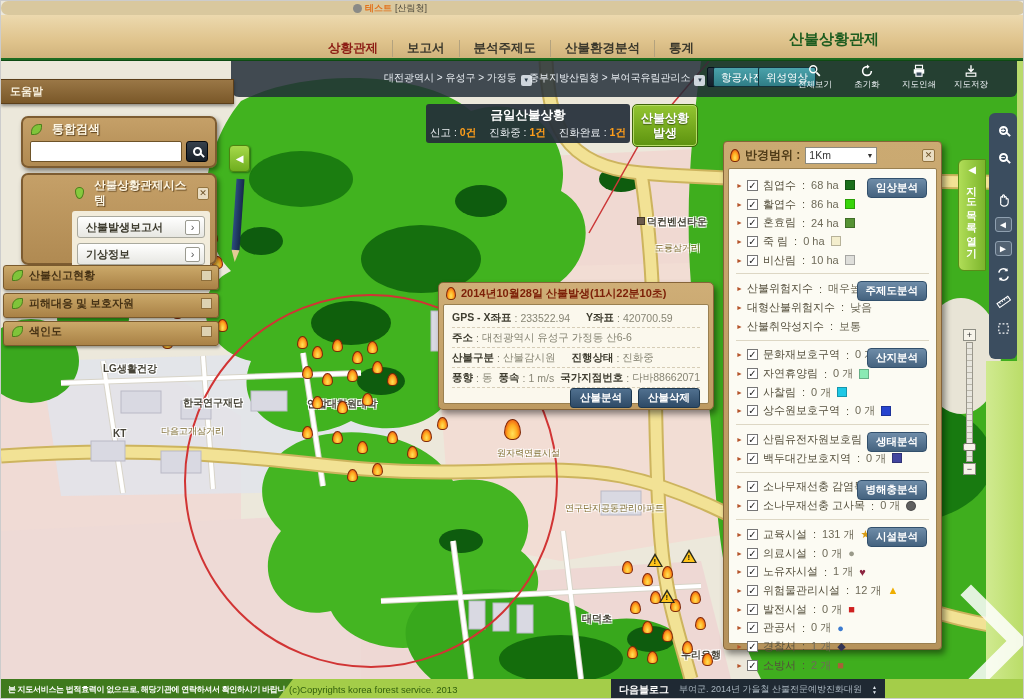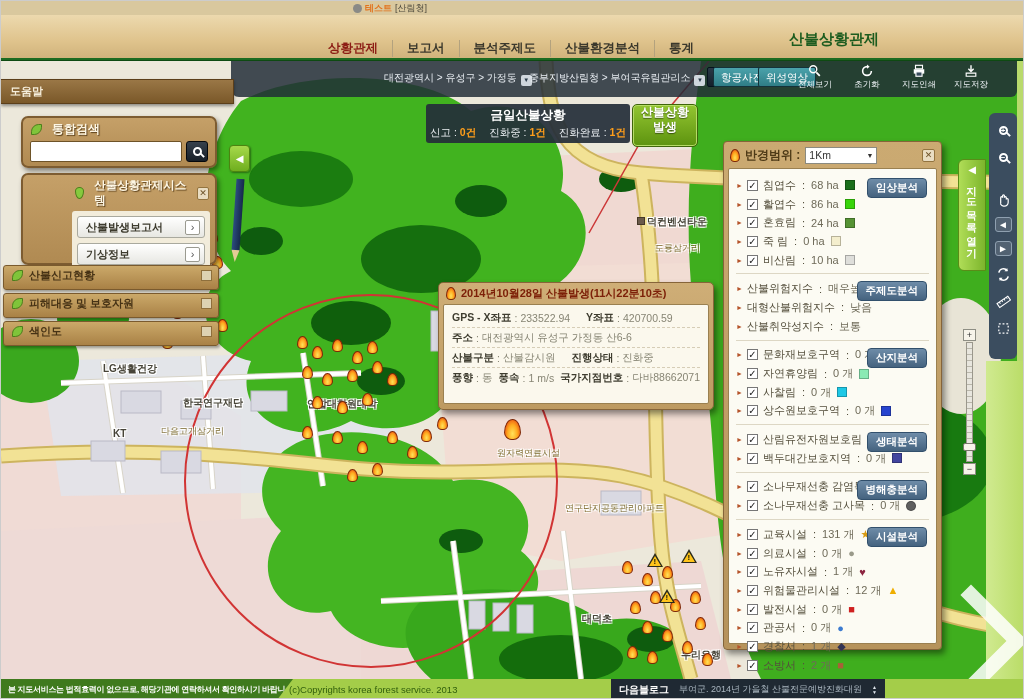--- a/index.html
+++ b/index.html
@@ -1,20 +1,20 @@
 <!DOCTYPE html>
 <html><head>
 <meta charset="utf-8">
 <style>
   * { margin:0; padding:0; box-sizing:border-box; }
   body { font-family:"Liberation Sans","DejaVu Sans",sans-serif; background:#777; }
   #stage { position:relative; width:1024px; height:699px; overflow:hidden; background:#ece8db; border:1px solid #ccc; }
 
   
-  #topstrip { position:absolute; left:0; top:0; width:1024px; height:14px; background:#d9c89e; }
+  #topstrip { position:absolute; left:0; top:0; width:1024px; height:14px; background:#d9c89e;border-radius:7px; }
   .userinfo { position:absolute; left:352px; top:1px; font-size:9px; display:flex; align-items:center; gap:3px; }
   .usericon { width:9px; height:9px; border-radius:50%; background:#8a8a86; display:inline-block; }
   .username { color:#e2731d; font-weight:bold; }
   .userorg { color:#4a463a; }
   #header { position:absolute; left:0; top:14px; width:1024px; height:44px;
     background:linear-gradient(180deg,#ecd9ae 0%,#dfc38c 60%,#cfb27b 100%); }
   #logo { position:absolute; left:283px; top:5px; display:flex; align-items:flex-start; gap:5px; }
   .mountains { position:relative; width:44px; height:30px; }
   .mountains i { position:absolute; bottom:3px; width:0; height:0; }
   .m1 { left:0;  border-left:8px solid transparent; border-right:8px solid transparent; border-bottom:18px solid #3f8fd2; }
@@ -85,21 +85,21 @@
   
   #collapsetab { position:absolute; left:228px; top:84px; width:21px; height:27px; background:linear-gradient(180deg,#a6d94a,#6fae1e); border:1px solid #4c8410; border-radius:4px; color:#fff; font-size:10px; text-align:center; line-height:25px; cursor:pointer; box-shadow:1px 1px 2px rgba(0,0,0,.4); }
   #pencil { position:absolute; left:233px; top:118px; width:8px; height:72px; background:linear-gradient(90deg,#2c4d80,#16294a); transform:rotate(4deg); }
   #pencil::after { content:""; position:absolute; left:0; top:71px; border-left:4px solid transparent; border-right:4px solid transparent; border-top:12px solid #e3cc96; }
 
   
   #statuspanel { position:absolute; left:425px; top:43px; width:204px; height:39px; background:rgba(37,46,57,.93); border-radius:3px; text-align:center; }
   #statustitle { font-size:12.5px; font-weight:bold; color:#fff; margin-top:3px; }
   #statrow { display:flex; justify-content:center; gap:13px; margin-top:2px; font-size:10.5px; color:#e9edf1; }
   .statval { color:#ff9e1a; font-weight:bold; }
-  #alertbtn { position:absolute; left:631px; top:43px; width:66px; height:43px; background:linear-gradient(180deg,#93c531,#5d930f); border:1px solid #3f650a; box-shadow:inset 0 0 0 1px #b5dc66; border-radius:5px; color:#fff; font-size:12px; font-weight:bold; text-align:center; line-height:15px; text-shadow:0 1px 1px rgba(0,0,0,.5); cursor:pointer; }
+  #alertbtn { position:absolute; left:631px; top:43px; width:66px; height:43px; background:linear-gradient(180deg,#93c531,#5d930f); border:1px solid #3f650a; box-shadow:inset 0 0 0 1px #b5dc66; border-radius:5px; color:#fff; font-size:12px; font-weight:bold; text-align:center; padding-top:6px; line-height:15px; text-shadow:0 1px 1px rgba(0,0,0,.5); cursor:pointer; }
 
   
   #popup { position:absolute; left:437px; top:221px; width:276px; height:128px; background:linear-gradient(180deg,#cfae77,#bd9a61); border:1px solid #87653a; border-radius:5px; box-shadow:3px 4px 6px rgba(0,0,0,.45); }
   #popuptitle { display:flex; align-items:center; gap:5px; height:21px; padding:0 7px; font-size:11px; font-weight:bold; color:#7d2008; }
   .flamicon { position:relative; width:10px; height:13px; border:1px solid #7e2807; border-radius:50% 50% 46% 46%/66% 66% 36% 36%; background:radial-gradient(ellipse at 50% 72%,#ffe15a,#ffab1f 45%,#e84912 85%); flex:none; }
   #popupbody { margin:0 4px 4px; background:#fbf8ed; border:1px solid #9a8050; border-radius:2px; height:100px; padding:3px 8px 2px; font-size:10.5px; }
   .prow { display:flex; align-items:center; height:20px; border-bottom:1px dashed #d6cdb6; white-space:nowrap; }
   .prow:last-child,.prow.btns { border-bottom:none; }
   .plabel { font-weight:bold; color:#3f3d30; }
   .pval { color:#878574; }
@@ -485,20 +485,24 @@
             <span class="pval">동</span>
           <span class="gap" style="width:10px"></span>
           <span class="plabel">풍속</span>
             <span class="pcol">:</span>
             <span class="pval">1 m/s</span>
           <span class="gap" style="width:10px"></span>
           <span class="plabel">국가지점번호</span>
             <span class="pcol">:</span>
             <span class="pval">다바88662071</span>
         </div>
+        <div class="prow btns">
+          <button class="navybtn">산불분석</button>
+          <button class="navybtn">산불삭제</button>
+        </div>
       </div>
     </div>
 
     <div id="apanel">
       <div id="ahead">
         <span class="flamicon"></span>
         <span class="atitle"><span>반경범위</span> :</span>
         <span id="radiussel">
           <span class="sv">1Km</span>
             <span class="sarrow">▼</span>

